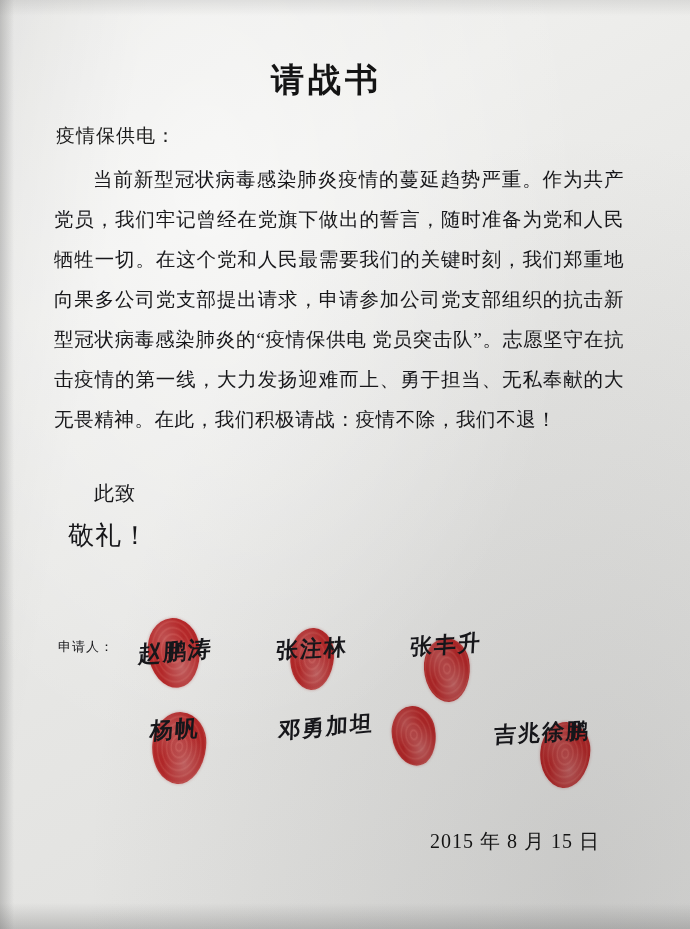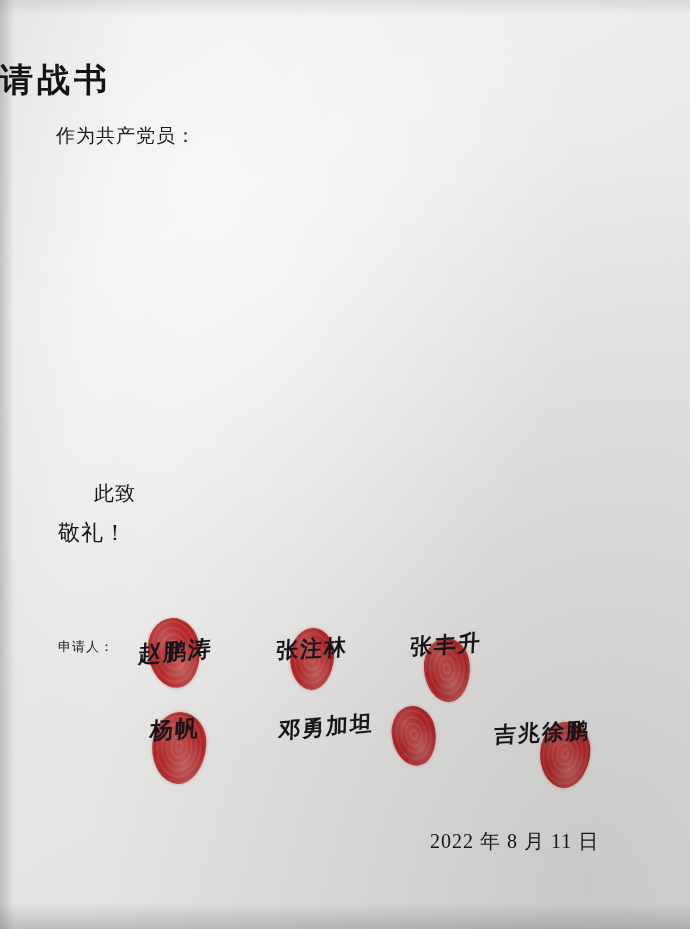--- a/index.html
+++ b/index.html
@@ -47,20 +47,21 @@
     height: 16px;
     background: linear-gradient(to bottom, rgba(120,120,120,0.16), rgba(120,120,120,0));
     pointer-events: none;
   }
 
   .doc-title {
     position: absolute;
     top: 58px;
     left: 0;
     width: 653px;
+    text-align: center;
     font-size: 33px;
     font-weight: bold;
     letter-spacing: 4px;
     color: #141414;
     font-family: "DejaVu Serif", "Liberation Serif", serif;
   }
 
   .salutation {
     position: absolute;
     top: 123px;
@@ -92,22 +93,22 @@
     top: 480px;
     left: 54px;
     font-size: 20px;
     color: #17171a;
     text-indent: 2em;
     letter-spacing: 1px;
   }
   .closing-2 {
     position: absolute;
     top: 518px;
-    left: 58px;
-    font-size: 22px;
+    left: 68px;
+    font-size: 26px;
     color: #17171a;
     letter-spacing: 1px;
   }
 
   .signer-label {
     position: absolute;
     top: 638px;
     left: 58px;
     font-size: 13px;
     color: #17171a;
@@ -164,22 +165,25 @@
 
 <div class="page">
 
   <div class="paper-shade"></div>
   <div class="edge-left"></div>
   <div class="edge-top"></div>
   <div class="edge-bottom"></div>
 
   <div class="doc-title">请战书</div>
 
-  <div class="salutation">作为共产党员：</div>
-
+  <div class="salutation">疫情保供电：</div>
+
+  <div class="body-text">
+    <p>当前新型冠状病毒感染肺炎疫情的蔓延趋势严重。作为共产党员，我们牢记曾经在党旗下做出的誓言，随时准备为党和人民牺牲一切。在这个党和人民最需要我们的关键时刻，我们郑重地向果多公司党支部提出请求，申请参加公司党支部组织的抗击新型冠状病毒感染肺炎的“疫情保供电 党员突击队”。志愿坚守在抗击疫情的第一线，大力发扬迎难而上、勇于担当、无私奉献的大无畏精神。在此，我们积极请战：疫情不除，我们不退！</p>
+  </div>
 
   <div class="closing-1">此致</div>
   <div class="closing-2">敬礼！</div>
 
   <div class="signer-label">申请人：</div>
 
   <div class="fingerprint" style="left:148px; top:618px; width:52px; height:70px; transform:rotate(-6deg);"></div>
   <div class="fingerprint" style="left:290px; top:628px; width:44px; height:62px; transform:rotate(4deg);"></div>
   <div class="fingerprint" style="left:424px; top:638px; width:46px; height:64px; transform:rotate(-3deg);"></div>
 
@@ -188,15 +192,15 @@
   <div class="fingerprint" style="left:540px; top:722px; width:50px; height:66px; transform:rotate(6deg);"></div>
 
   <div class="sig" style="left:138px; top:636px; font-size:23px; transform:rotate(-5deg) skewX(-8deg);">赵鹏涛</div>
   <div class="sig" style="left:276px; top:634px; font-size:22px; transform:rotate(-3deg) skewX(-6deg);">张注林</div>
   <div class="sig" style="left:410px; top:630px; font-size:22px; transform:rotate(-4deg) skewX(-7deg);">张丰升</div>
 
   <div class="sig" style="left:150px; top:714px; font-size:23px; transform:rotate(-4deg) skewX(-8deg);">杨帆</div>
   <div class="sig" style="left:278px; top:712px; font-size:22px; transform:rotate(-5deg) skewX(-7deg);">邓勇加坦</div>
   <div class="sig" style="left:494px; top:718px; font-size:22px; transform:rotate(-3deg) skewX(-6deg);">吉兆徐鹏</div>
 
-  <div class="date-line">2022 年 8 月 11 日</div>
+  <div class="date-line">2015 年 8 月 15 日</div>
 
 </div>
 
 </body></html>

